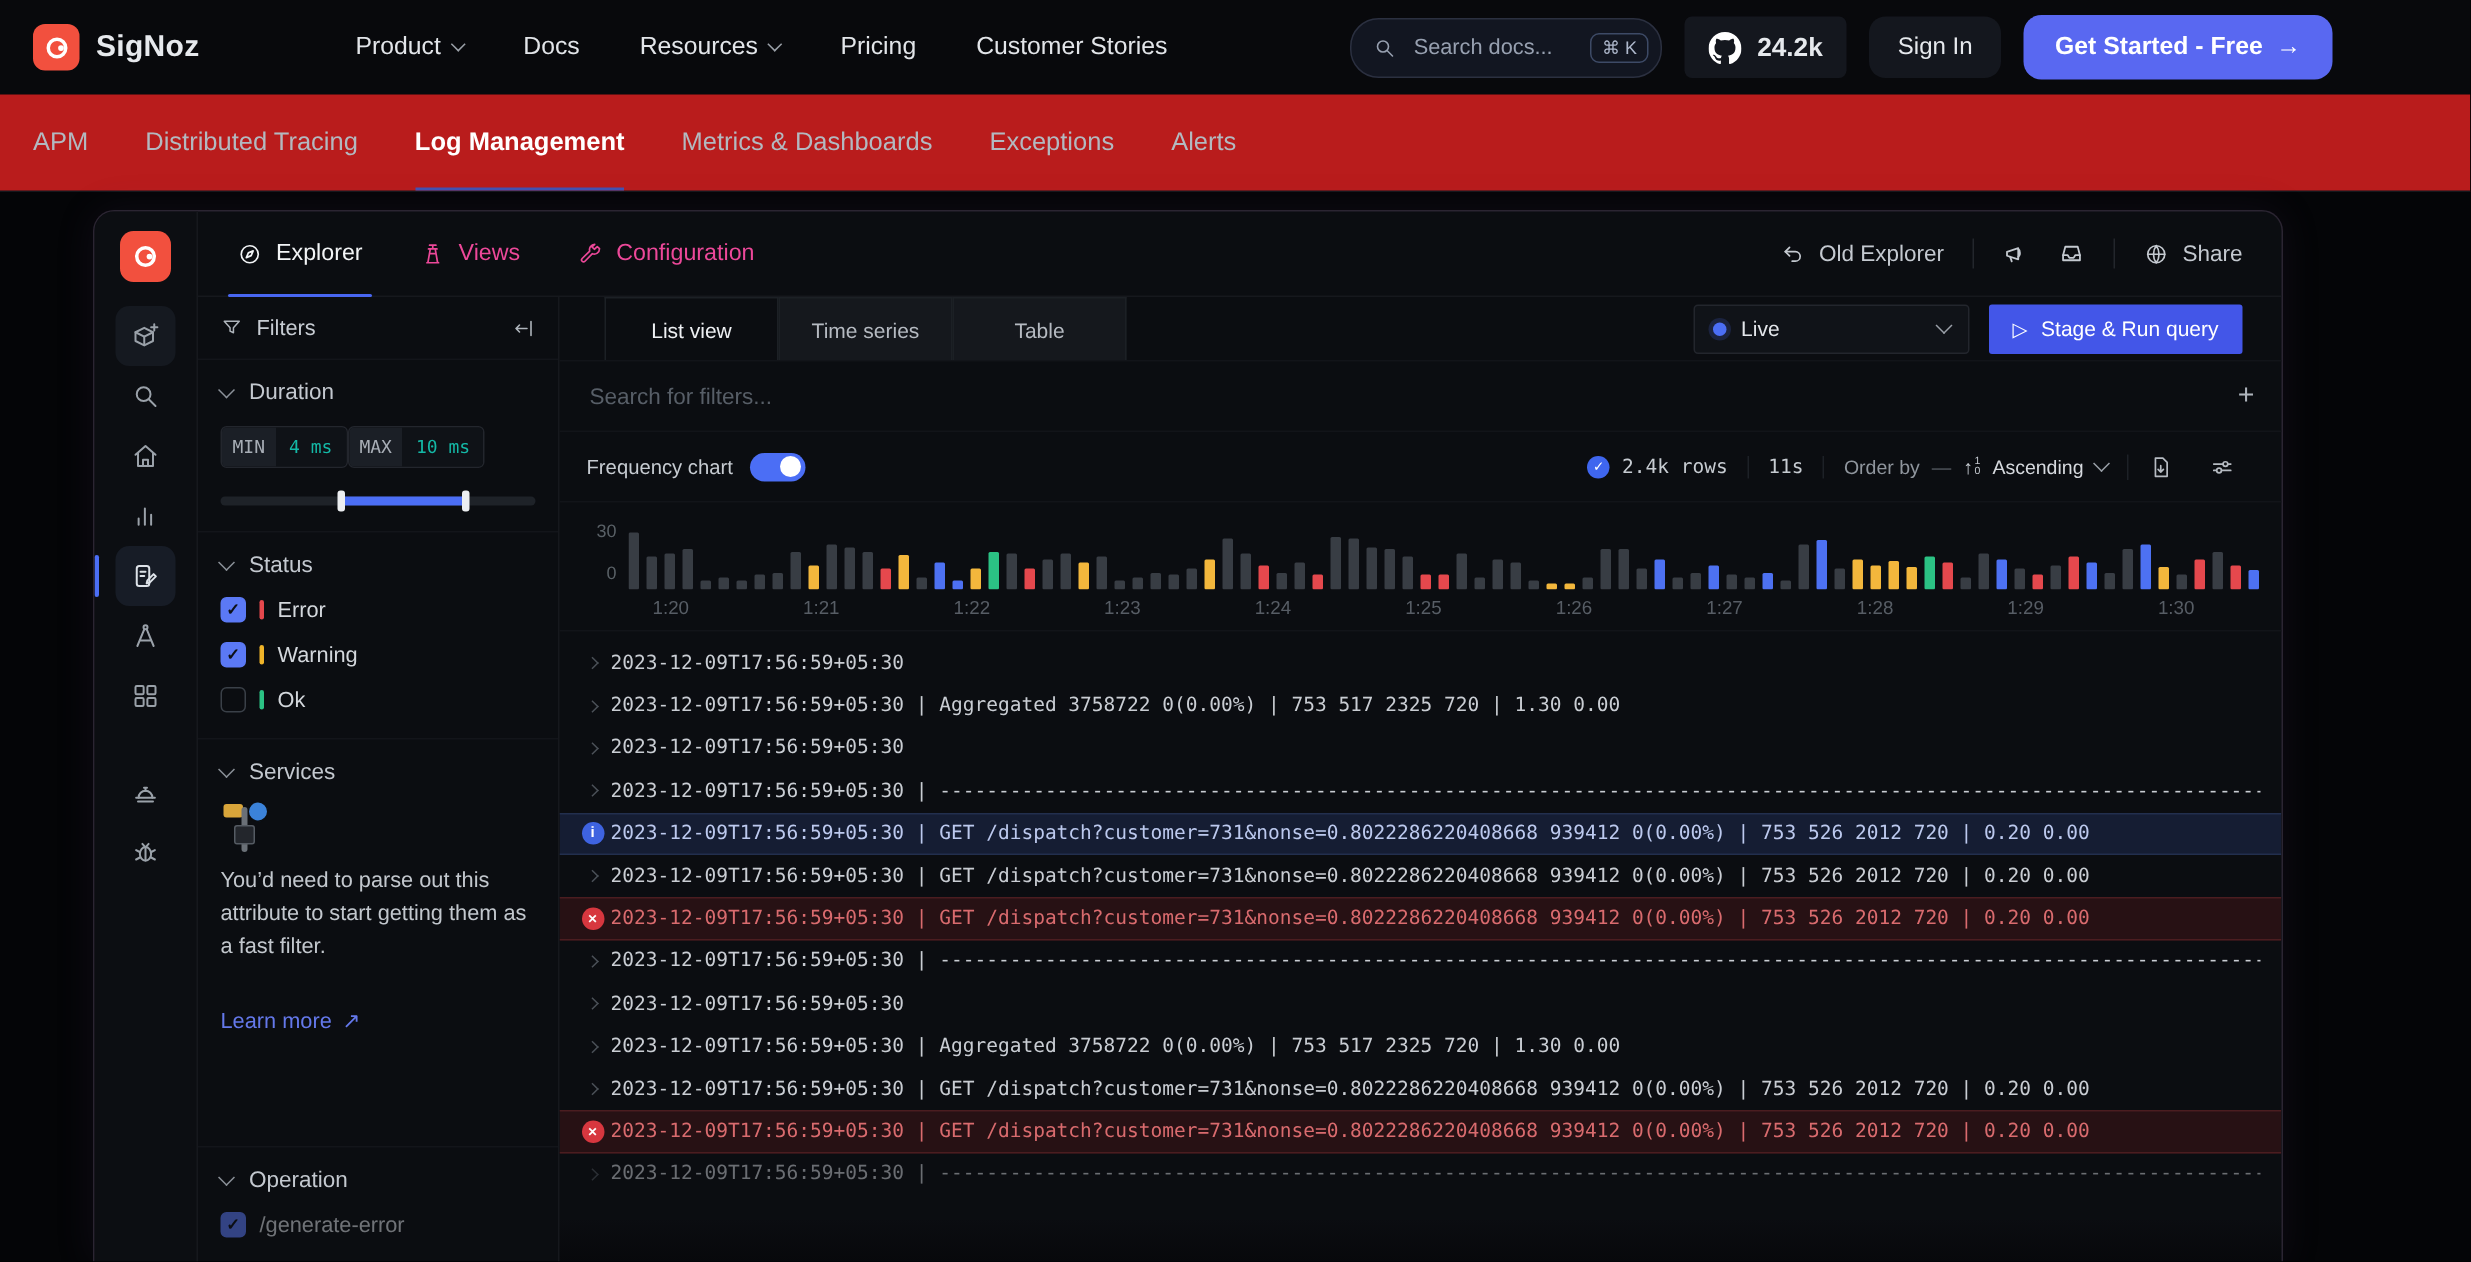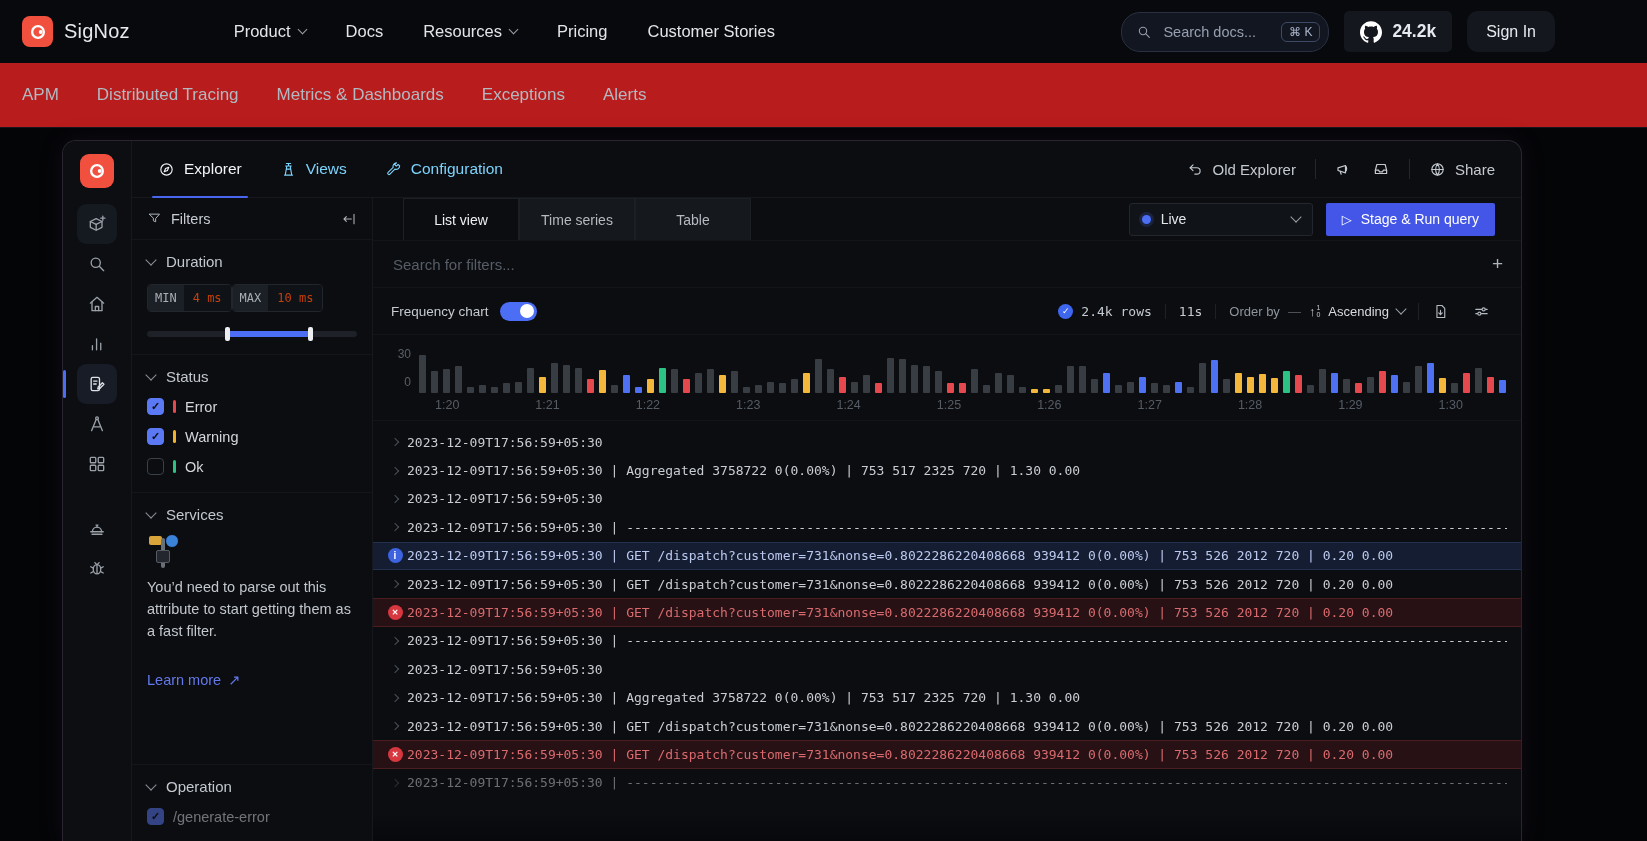--- a/index.html
+++ b/index.html
@@ -8,21 +8,21 @@
   .mono{font-family:"DejaVu Sans Mono",monospace;}
   .chev{width:7px;height:7px;border-right:1.6px solid currentColor;border-bottom:1.6px solid currentColor;
         transform:rotate(45deg);display:inline-block;margin-top:-4px;}
   .chev.sm{width:6px;height:6px;}
   .ico{display:inline-flex;align-items:center;justify-content:center;}
 
   
   .site-nav{height:63px;display:flex;align-items:center;padding:0 92px 0 22px;background:#08090c;}
   .brand{display:flex;align-items:center;gap:11px;}
   .brand-logo{width:31px;height:31px;border-radius:8px;background:#f2503e;display:flex;align-items:center;justify-content:center;}
-  .brand-name{font-size:20px;font-weight:400;letter-spacing:.2px;}
+  .brand-name{font-size:20px;font-weight:700;letter-spacing:.2px;}
   .menu{display:flex;gap:40px;margin-left:104px;font-size:16.5px;color:#e2e5e9;}
   .menu-item{display:flex;align-items:center;gap:8px;cursor:pointer;}
   .menu-item .chev{color:#9aa0a8;}
   .nav-right{margin-left:auto;display:flex;align-items:center;gap:15px;}
   .search-pill{width:184px;height:38px;border:1px solid #2b3040;background:#121621;border-radius:19px;
                display:flex;align-items:center;gap:9px;padding:0 8px 0 14px;color:#97a0b0;}
   .search-pill input{flex:1;min-width:0;background:transparent;border:none;outline:none;color:#aab2c0;
                font-size:14.5px;font-family:"Liberation Sans",sans-serif;}
   .search-pill input::placeholder{color:#97a0b0;}
   .kbd{border:1px solid #3d4a66;border-radius:6px;padding:2px 7px;font-size:12px;color:#aeb8cc;white-space:nowrap;}
@@ -52,42 +52,42 @@
   .rail-item{width:40px;height:40px;border-radius:9px;display:flex;align-items:center;justify-content:center;
              color:#9aa1a9;position:relative;cursor:pointer;margin-bottom:0px;flex:none;}
   .rail-item.boxed{background:#151920;}
   .rail-item.active{background:#171c26;color:#dde2e8;}
   .rail-item.active::before{content:'';position:absolute;left:-14px;top:6px;width:3px;height:28px;background:#4b6ef5;border-radius:2px;}
   .rail-item.grp{margin-top:24px;}
 
   .app-body{flex:1;display:flex;flex-direction:column;min-width:0;}
   .app-header{height:56px;flex:none;display:flex;align-items:center;border-bottom:1px solid #16181d;padding:0 26px;}
   .app-tabs{display:flex;gap:38px;height:100%;}
-  .app-tab{display:flex;align-items:center;gap:9px;color:#7dd3fc;font-size:15.5px;position:relative;height:100%;cursor:pointer;}
+  .app-tab{display:flex;align-items:center;gap:9px;color:#ec4899;font-size:15.5px;position:relative;height:100%;cursor:pointer;}
   .app-tab.active{color:#f2f4f6;}
   .app-tab.active::after{content:'';position:absolute;left:-6px;right:-6px;bottom:-1px;height:2px;background:#4866f0;border-radius:2px;}
   .app-actions{margin-left:auto;display:flex;align-items:center;gap:19px;color:#c4c9d0;font-size:15px;}
   .act{display:flex;align-items:center;gap:9px;cursor:pointer;}
   .vdiv{width:1px;height:20px;background:#23262c;}
 
   .app-main{flex:1;display:flex;min-height:0;}
 
   
   .filters{width:240px;flex:none;border-right:1px solid #16181d;display:flex;flex-direction:column;overflow:hidden;}
   .filters-head{height:41px;flex:none;display:flex;align-items:center;gap:9px;padding:0 15px;color:#c7ccd3;
                 font-size:14.5px;border-bottom:1px solid #13151a;text-align:right;}
   .filters-head .ico{color:#aeb4bb;}
   .collapse{margin-left:auto;color:#8b9199;cursor:pointer;}
   .fsection{padding:13px 15px 17px;border-bottom:1px solid #13151a;}
   .fsec-head{display:flex;align-items:center;gap:11px;color:#c3c8cf;font-size:15px;cursor:pointer;}
   .fsec-head .chev{color:#8b9199;}
   .dur-row{display:flex;margin-top:14px;}
   .dur-group{display:flex;border:1px solid #23262d;border-radius:4px;overflow:hidden;font-size:12px;}
   .dur-label{background:#1b1f26;padding:6px 7px;color:#a8aeb6;}
-  .dur-value{padding:6px 9px;color:#c2410c;background:#0f1217;}
+  .dur-value{padding:6px 9px;color:#14b8a6;background:#0f1217;}
   .slider{position:relative;height:6px;background:#1e2228;border-radius:3px;margin-top:19px;cursor:pointer;}
   .slider-fill{position:absolute;top:0;bottom:0;background:#4b6ef5;}
   .slider-handle{position:absolute;top:-4px;width:5px;height:14px;background:#eceef1;border-radius:2px;cursor:pointer;}
   .check-row{display:flex;align-items:center;gap:9px;margin-top:13px;color:#d3d7dc;font-size:14.5px;cursor:pointer;}
   .check-row.dimmed{opacity:.5;}
   .cbox{width:17px;height:17px;flex:none;border-radius:4px;border:1.5px solid #3a4048;display:flex;align-items:center;
         justify-content:center;font-size:11px;font-weight:700;color:#0d1017;box-sizing:border-box;}
   .cbox.checked{background:#5b79f5;border-color:#5b79f5;}
   .sbar{width:3px;height:13px;border-radius:2px;flex:none;}
   .svc-art{position:relative;width:38px;height:36px;margin:12px 0 6px;}
@@ -210,26 +210,31 @@
       </div>
       <div class="gh-pill">
         <span class="ico">
           <svg width="22" height="22" viewBox="0 0 24 24">
               <path fill="#fff" d="M12 .297c-6.63 0-12 5.373-12 12 0 5.303 3.438 9.8 8.205 11.385.6.113.82-.258.82-.577 0-.285-.01-1.04-.015-2.04-3.338.724-4.042-1.61-4.042-1.61C4.422 18.07 3.633 17.7 3.633 17.7c-1.087-.744.084-.729.084-.729 1.205.084 1.838 1.236 1.838 1.236 1.07 1.835 2.809 1.305 3.495.998.108-.776.417-1.305.76-1.605-2.665-.3-5.466-1.332-5.466-5.93 0-1.31.465-2.38 1.235-3.22-.135-.303-.54-1.523.105-3.176 0 0 1.005-.322 3.3 1.23.96-.267 1.98-.399 3-.405 1.02.006 2.04.138 3 .405 2.28-1.552 3.285-1.23 3.285-1.23.645 1.653.24 2.873.12 3.176.765.84 1.23 1.91 1.23 3.22 0 4.61-2.805 5.625-5.475 5.92.42.36.81 1.096.81 2.22 0 1.606-.015 2.896-.015 3.286 0 .315.21.69.825.57C20.565 22.092 24 17.592 24 12.297c0-6.627-5.373-12-12-12"></path>
             </svg>
         </span>
         <span>24.2k</span>
       </div>
       <div class="signin">Sign In</div>
+      <div class="cta">
+        <span>Get Started - Free</span>
+        <span>→</span>
+      </div>
     </div>
   </header>
 
   <nav class="product-nav">
       <div class="pnav-item">APM</div>
       <div class="pnav-item">Distributed Tracing</div>
+      <div class="pnav-item active">Log Management</div>
       <div class="pnav-item">Metrics &amp; Dashboards</div>
       <div class="pnav-item">Exceptions</div>
       <div class="pnav-item">Alerts</div>
     </nav>
 
   <div class="stage">
     <div class="app">
 
       <div class="rail">
         <span class="rail-logo">

